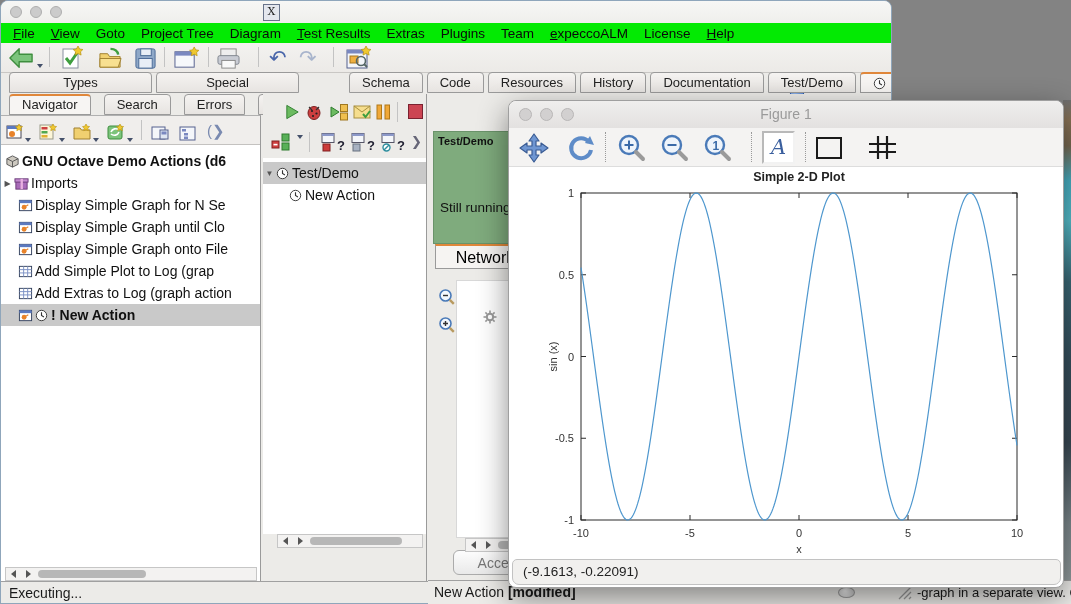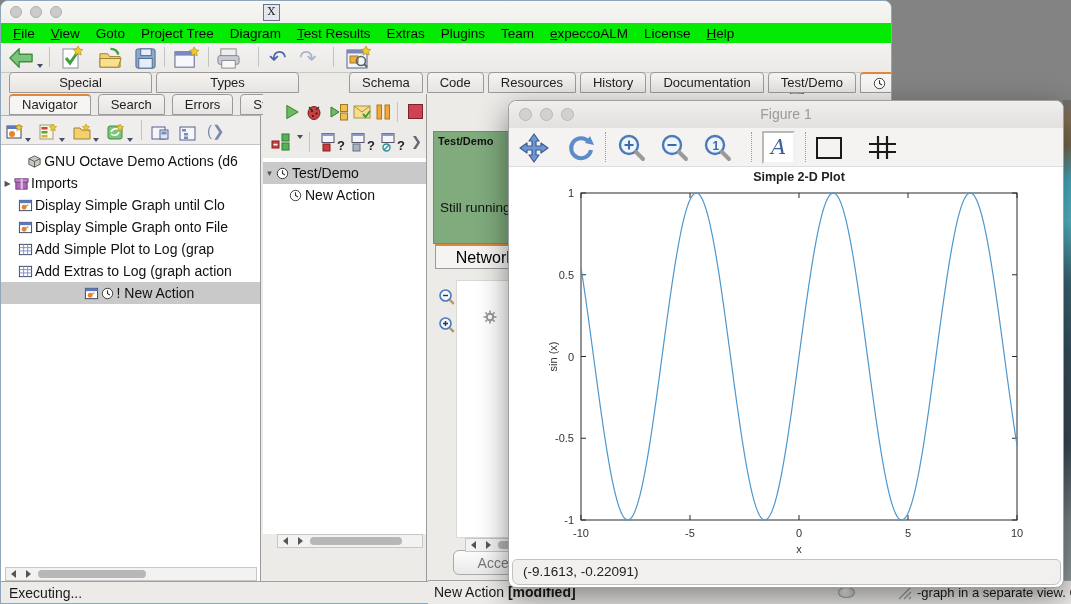--- a/index.html
+++ b/index.html
@@ -34,29 +34,29 @@
     background:radial-gradient(circle at 35% 30%,#8db2e8,#3a6cc0);border:1px solid #2a58a8;
     color:#fff;font-weight:bold;font-size:11px;text-align:center;line-height:16px;box-sizing:border-box;}
   
   .tab{height:21px;line-height:20px;border:1px solid #9a9a9a;border-radius:4px 4px 0 0;
     background:linear-gradient(#f5f3f1,#e7e4e1);font-size:13px;color:#222;text-align:center;
     box-sizing:border-box;padding:0 12px;white-space:nowrap;display:flex;align-items:center;justify-content:center;gap:4px;}
   .tab.active{background:#f7f5f3;border-top:2px solid #e0873a;}
   #left-tabs-top{left:8px;top:71px;display:flex;gap:4px;}
   #left-tabs-top .tab{width:143px;}
   #doc-tabs{left:348px;top:71px;display:flex;gap:4px;}
-  #left-tabs-bottom{left:8px;top:93px;display:flex;gap:7px;}
+  #left-tabs-bottom{left:8px;top:93px;display:flex;gap:13px;}
   
   #left-panel{left:0;top:114px;width:260px;height:466px;background:#fff;
     border-top:1px solid #b0b0b0;border-right:1px solid #9a9a9a;box-sizing:border-box;overflow:hidden;}
   #nav-toolbar{position:absolute;left:0;top:0;width:100%;height:28px;background:#f0eeec;border-bottom:1px solid #c4c2c0;}
   #nav-tree{position:absolute;left:0;top:34px;width:100%;}
   .tree-row{height:22px;display:flex;align-items:center;font-size:14px;color:#111;white-space:nowrap;}
   .tree-row.selected{background:#c9c9c9;}
-  .tree-row.bold{font-weight:normal;justify-content:center;}
+  .tree-row.bold{font-weight:bold;}
   .expander{width:13px;font-size:8px;color:#555;text-align:center;flex:none;}
   .ticon{width:17px;flex:none;display:flex;align-items:center;}
   .cicon{width:16px;flex:none;display:flex;align-items:center;}
   
   .hscroll{position:absolute;height:14px;background:#f3f2f1;border:1px solid #c6c6c6;box-sizing:border-box;display:flex;align-items:center;}
   .sarrow{width:0;height:0;border-top:4px solid transparent;border-bottom:4px solid transparent;margin:0 5px;}
   .sarrow.left{border-right:5px solid #555;}
   .sarrow.right{border-left:5px solid #555;}
   .sthumb{height:8px;background:#b7b7b7;border-radius:4px;}
   
@@ -194,22 +194,22 @@
             <path d="M19 19 l3 3" stroke="#566" stroke-width="2"></path>
             <path d="M21 1 l1.6 3 3.3 .5 -2.4 2.3 .6 3.3 -3.1-1.6 -3 1.6 .6-3.3 -2.4-2.3 3.2-.5z" fill="#f0c830" stroke="#b89010" stroke-width="0.7"></path>
           </svg>
       </span>
       <span id="cert-label" class="abs">Certificate Loaded</span>
       <span id="mode-label" class="abs">Expert</span>
       <span id="help-button" class="abs">?</span>
     </div>
 
     <div id="left-tabs-top" class="abs">
+        <span class="tab">Types</span>
         <span class="tab">Special</span>
-        <span class="tab">Types</span>
       </div>
     <div id="doc-tabs" class="abs">
         <span class="tab">Schema</span>
         <span class="tab">Code</span>
         <span class="tab">Resources</span>
         <span class="tab">History</span>
         <span class="tab">Documentation</span>
         <span class="tab">Test/Demo</span>
         <span class="tab active"><svg viewBox="0 0 14 14" width="13" height="13">
             <circle cx="7" cy="7" r="5.6" fill="#fdfdfd" stroke="#333"></circle>
@@ -311,20 +311,32 @@
           <div class="tree-row">
             <span style="flex:none;width:17px"></span>
             <span class="ticon">
               <svg viewBox="0 0 16 16" width="15" height="15">
                 <rect x="1.5" y="2.5" width="13" height="11" fill="#fff" stroke="#33415e"></rect>
                 <rect x="1.5" y="2.5" width="13" height="3" fill="#5b79c0"></rect>
                 <circle cx="6.5" cy="9.8" r="2.6" fill="#e8832a"></circle>
                 <path d="M6.5 9.8 L11 7.2" stroke="#e8832a" stroke-width="1.3" fill="none"></path>
               </svg>
             </span>
+            <span>Display Simple Graph for N Se</span>
+          </div>
+          <div class="tree-row">
+            <span style="flex:none;width:17px"></span>
+            <span class="ticon">
+              <svg viewBox="0 0 16 16" width="15" height="15">
+                <rect x="1.5" y="2.5" width="13" height="11" fill="#fff" stroke="#33415e"></rect>
+                <rect x="1.5" y="2.5" width="13" height="3" fill="#5b79c0"></rect>
+                <circle cx="6.5" cy="9.8" r="2.6" fill="#e8832a"></circle>
+                <path d="M6.5 9.8 L11 7.2" stroke="#e8832a" stroke-width="1.3" fill="none"></path>
+              </svg>
+            </span>
             <span>Display Simple Graph until Clo</span>
           </div>
           <div class="tree-row">
             <span style="flex:none;width:17px"></span>
             <span class="ticon">
               <svg viewBox="0 0 16 16" width="15" height="15">
                 <rect x="1.5" y="2.5" width="13" height="11" fill="#fff" stroke="#33415e"></rect>
                 <rect x="1.5" y="2.5" width="13" height="3" fill="#5b79c0"></rect>
                 <circle cx="6.5" cy="9.8" r="2.6" fill="#e8832a"></circle>
                 <path d="M6.5 9.8 L11 7.2" stroke="#e8832a" stroke-width="1.3" fill="none"></path>

